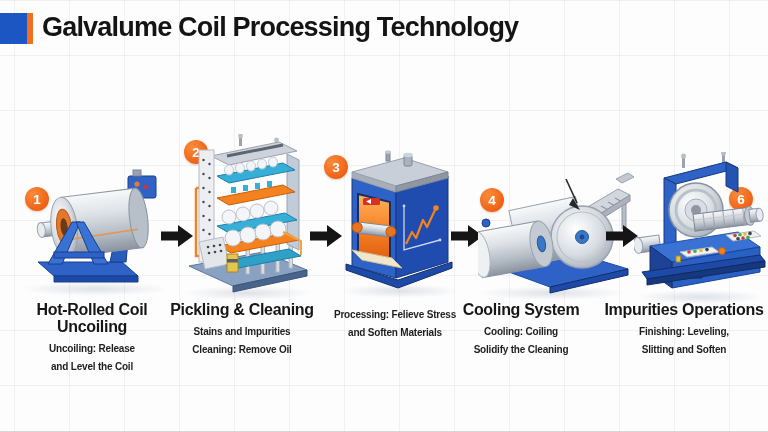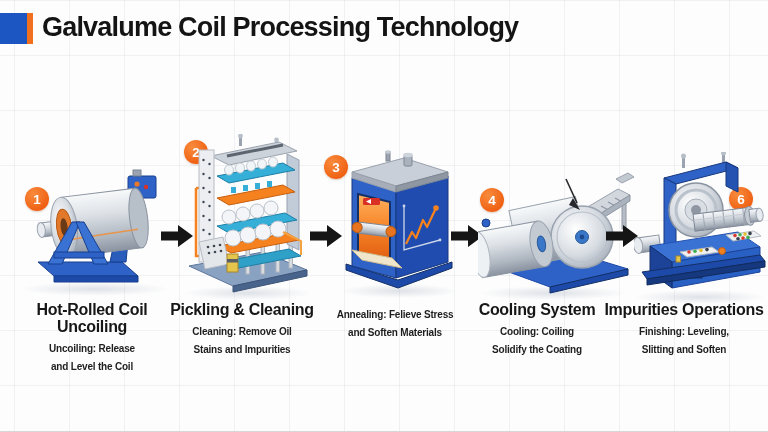--- a/index.html
+++ b/index.html
@@ -163,22 +163,22 @@
       <circle cx="37" cy="111" r="1.3" fill="#3d4652"></circle>
     <circle cx="26" cy="119" r="1.3" fill="#3d4652"></circle>
       <circle cx="32" cy="118" r="1.3" fill="#3d4652"></circle>
       <circle cx="38" cy="117" r="1.3" fill="#3d4652"></circle>
     <rect x="44" y="120" width="11" height="18" fill="#e5c64c" stroke="#a8862c"></rect>
     <rect x="44" y="125" width="11" height="3.5" fill="#5a5f66"></rect>
   </svg>
   <div class="caption" style="left:167px;width:150px;">
     <div class="step-title">Pickling &amp; Cleaning</div>
     <div class="step-desc">
+      <div>Stains and Impurities</div>
       <div>Cleaning: Remove Oil</div>
-      <div>Stains and Impurities</div>
     </div>
   </div>
 
   <svg class="flow-arrow" style="left:310px;top:224px;" viewBox="0 0 32 24">
     <polygon points="0,7.5 17,7.5 17,1 32,12 17,23 17,16.5 0,16.5" fill="#151515"></polygon>
   </svg>
 
   <div class="badge" style="left:324px;top:155px;">3</div>
   <svg class="ill" style="left:340px;top:150px;" width="118" height="142" viewBox="0 0 118 142">
     <polygon points="6,114 58,130 112,112 112,118 58,138 6,120" fill="#1d4aa8" stroke="#142f66"></polygon>
@@ -201,21 +201,21 @@
     <polygon points="12,22 64,8 108,22 56,36" fill="#c9cfd8" stroke="#99a1ad"></polygon>
     <polygon points="12,22 56,36 56,42 12,28" fill="#a7aeb9" stroke="#99a1ad"></polygon>
     <polygon points="56,36 108,22 108,28 56,42" fill="#8f97a3" stroke="#7d8693"></polygon>
     <rect x="46" y="2" width="4" height="9" fill="#9aa3af" stroke="#7d8693"></rect>
       <ellipse cx="48" cy="2" rx="3" ry="1.8" fill="#c3cad2"></ellipse>
     <rect x="64" y="5" width="8" height="11" rx="1.5" fill="#aab2bd" stroke="#7d8693"></rect>
       <ellipse cx="68" cy="5" rx="5" ry="2.2" fill="#ced4db"></ellipse>
   </svg>
   <div class="caption" style="left:318px;width:154px;">
     <div class="step-desc">
-      <div>Annealing: Felieve Stress</div>
+      <div>Processing: Felieve Stress</div>
       <div>and Soften Materials</div>
     </div>
   </div>
 
   <svg class="flow-arrow" style="left:451px;top:224px;" viewBox="0 0 32 24">
     <polygon points="0,7.5 17,7.5 17,1 32,12 17,23 17,16.5 0,16.5" fill="#151515"></polygon>
   </svg>
 
   <div class="badge" style="left:480px;top:188px;">4</div>
   <svg class="ill" style="left:478px;top:165px;" width="156" height="130" viewBox="0 0 156 130">
@@ -244,25 +244,25 @@
     <g transform="rotate(-10 40 84)">
       <rect x="0" y="60" width="64" height="46" fill="url(#metalV)" stroke="#8a93a0"></rect>
       <ellipse cx="64" cy="83" rx="11" ry="23" fill="#c3cad2" stroke="#99a2ae"></ellipse>
       <ellipse cx="64" cy="83" rx="4" ry="8" fill="#3a77c9" stroke="#28599a"></ellipse>
       <ellipse cx="2" cy="83" rx="9" ry="23" fill="#eef1f4" stroke="#aeb6c0"></ellipse>
     </g>
     <circle cx="8" cy="58" r="4" fill="#2e62c6" stroke="#173f8f"></circle>
     <line x1="88" y1="14" x2="99" y2="38" stroke="#26282b" stroke-width="1.6"></line>
     <polygon points="95,33 102,45 91,40" fill="#26282b"></polygon>
   </svg>
-  <div class="caption" style="left:462px;width:150px;">
+  <div class="caption" style="left:446px;width:150px;">
     <div class="step-title">Cooling System</div>
     <div class="step-desc">
       <div>Cooling: Coiling</div>
-      <div>Solidify the Coating</div>
+      <div>Solidify the Cleaning</div>
     </div>
   </div>
 
   <svg class="flow-arrow" style="left:606px;top:224px;" viewBox="0 0 32 24">
     <polygon points="0,7.5 17,7.5 17,1 32,12 17,23 17,16.5 0,16.5" fill="#151515"></polygon>
   </svg>
 
   <div class="badge" style="left:729px;top:187px;">6</div>
   <svg class="ill" style="left:634px;top:152px;" width="132" height="146" viewBox="0 0 132 146">
     <rect x="48" y="4" width="3" height="12" fill="#9aa3af"></rect>

